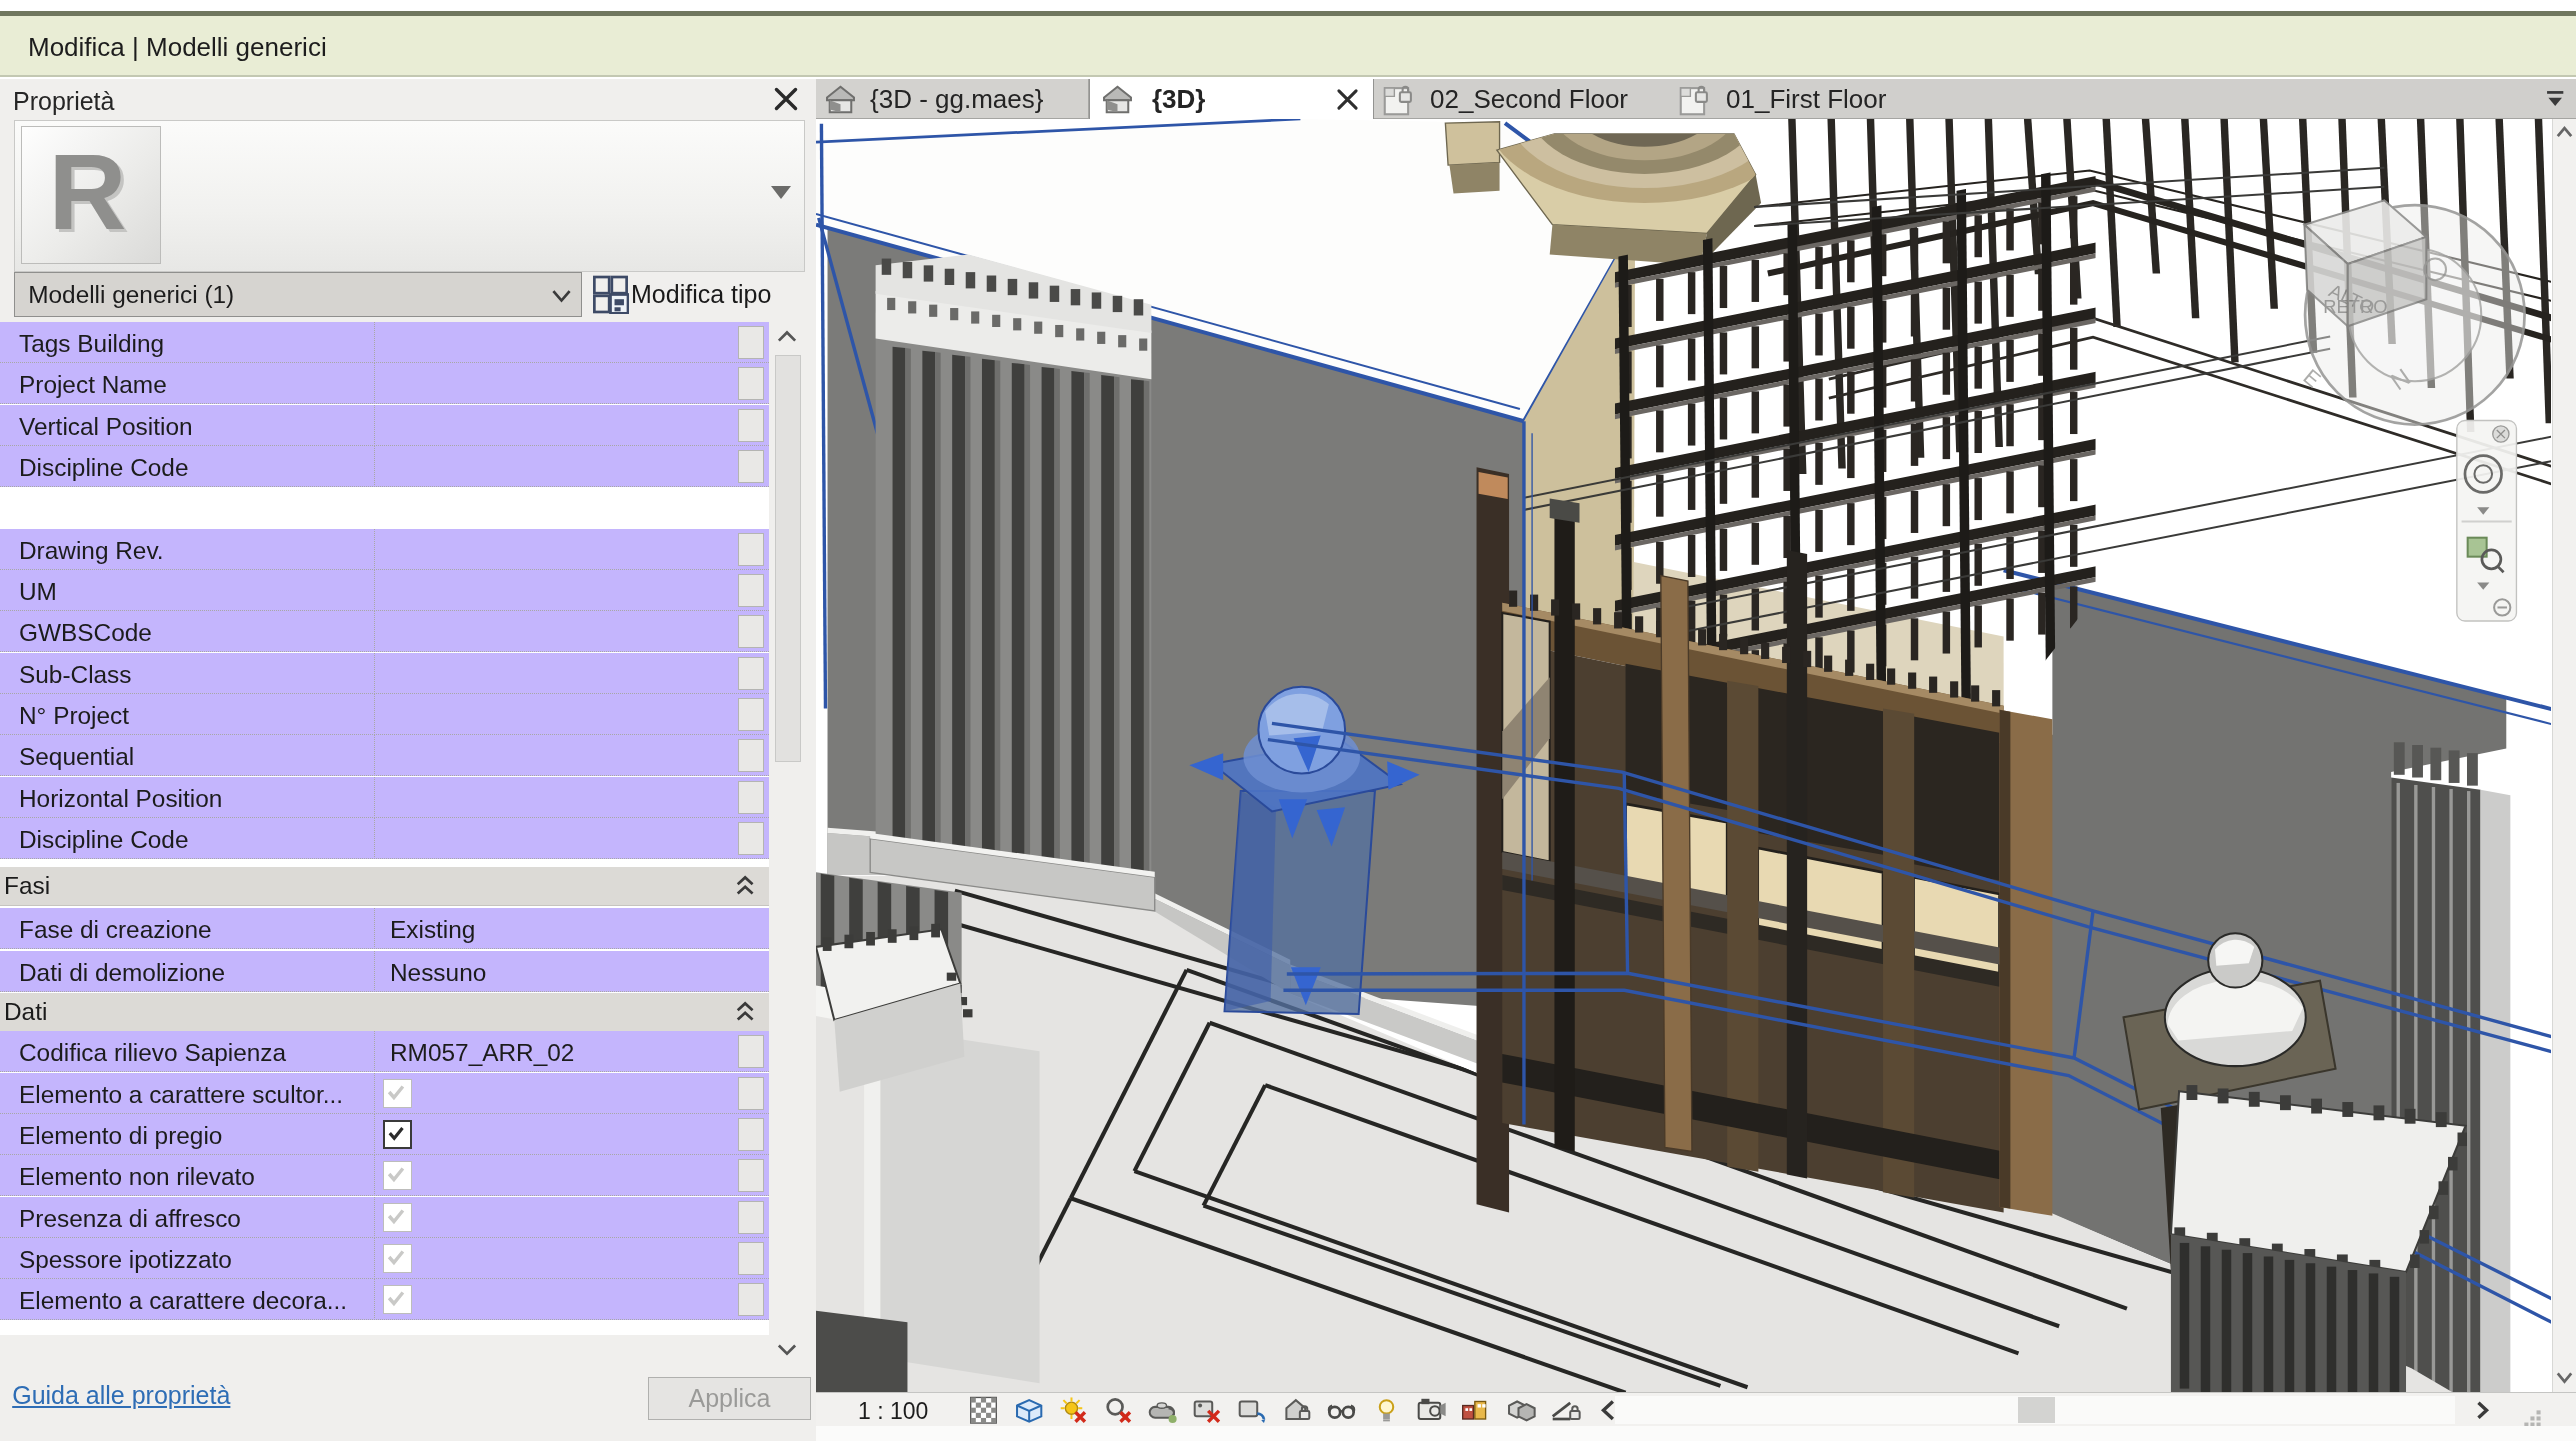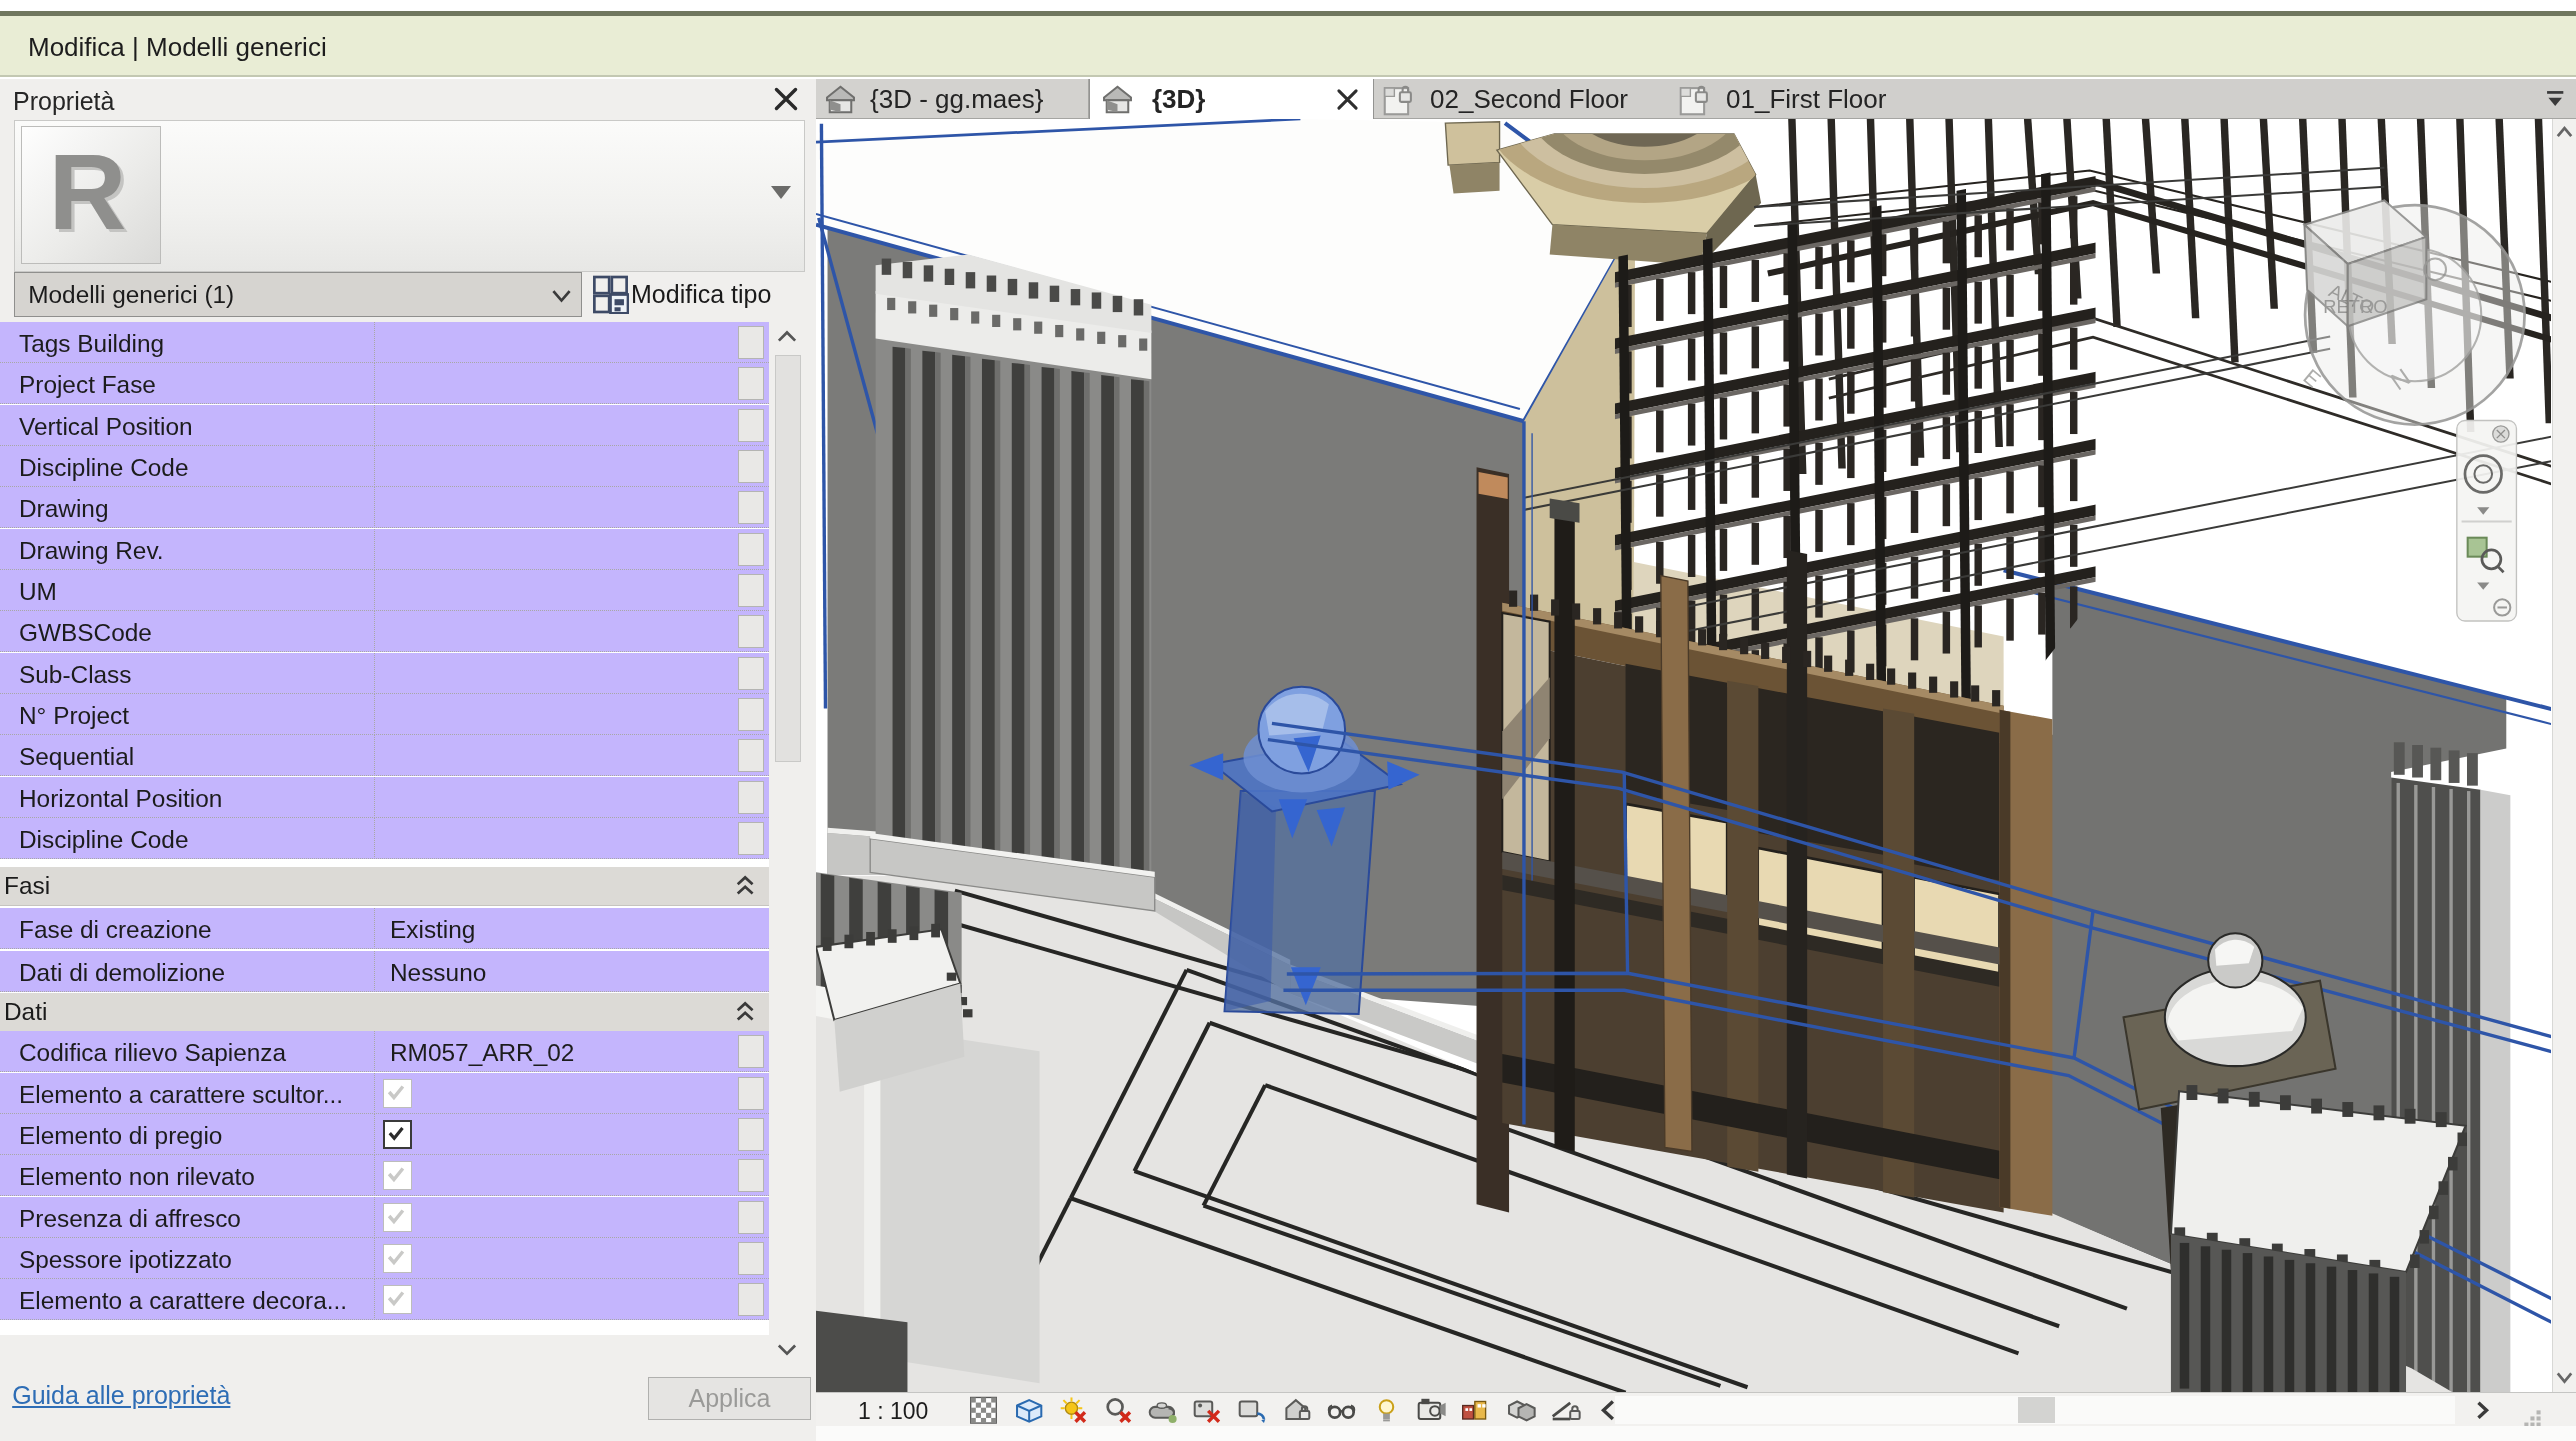--- a/index.html
+++ b/index.html
@@ -95,36 +95,31 @@
     </svg>
     <span class="tx">Modifica tipo</span>
   </div>
   <div class="abs" id="grid">
     <div class="prow" style="top:0px;">
         <span class="lab">Tags Building</span>
         <span class="cdiv"></span>
         <span class="eq"></span>
       </div>
     <div class="prow" style="top:41px;">
-        <span class="lab">Project Fase</span>
+        <span class="lab">Project Name</span>
         <span class="cdiv"></span>
         <span class="eq"></span>
       </div>
     <div class="prow" style="top:83px;">
         <span class="lab">Vertical Position</span>
         <span class="cdiv"></span>
         <span class="eq"></span>
       </div>
     <div class="prow" style="top:124px;">
         <span class="lab">Discipline Code</span>
-        <span class="cdiv"></span>
-        <span class="eq"></span>
-      </div>
-    <div class="prow" style="top:165px;">
-        <span class="lab">Drawing</span>
         <span class="cdiv"></span>
         <span class="eq"></span>
       </div>
     <div class="prow" style="top:207px;">
         <span class="lab">Drawing Rev.</span>
         <span class="cdiv"></span>
         <span class="eq"></span>
       </div>
     <div class="prow" style="top:248px;">
         <span class="lab">UM</span>

